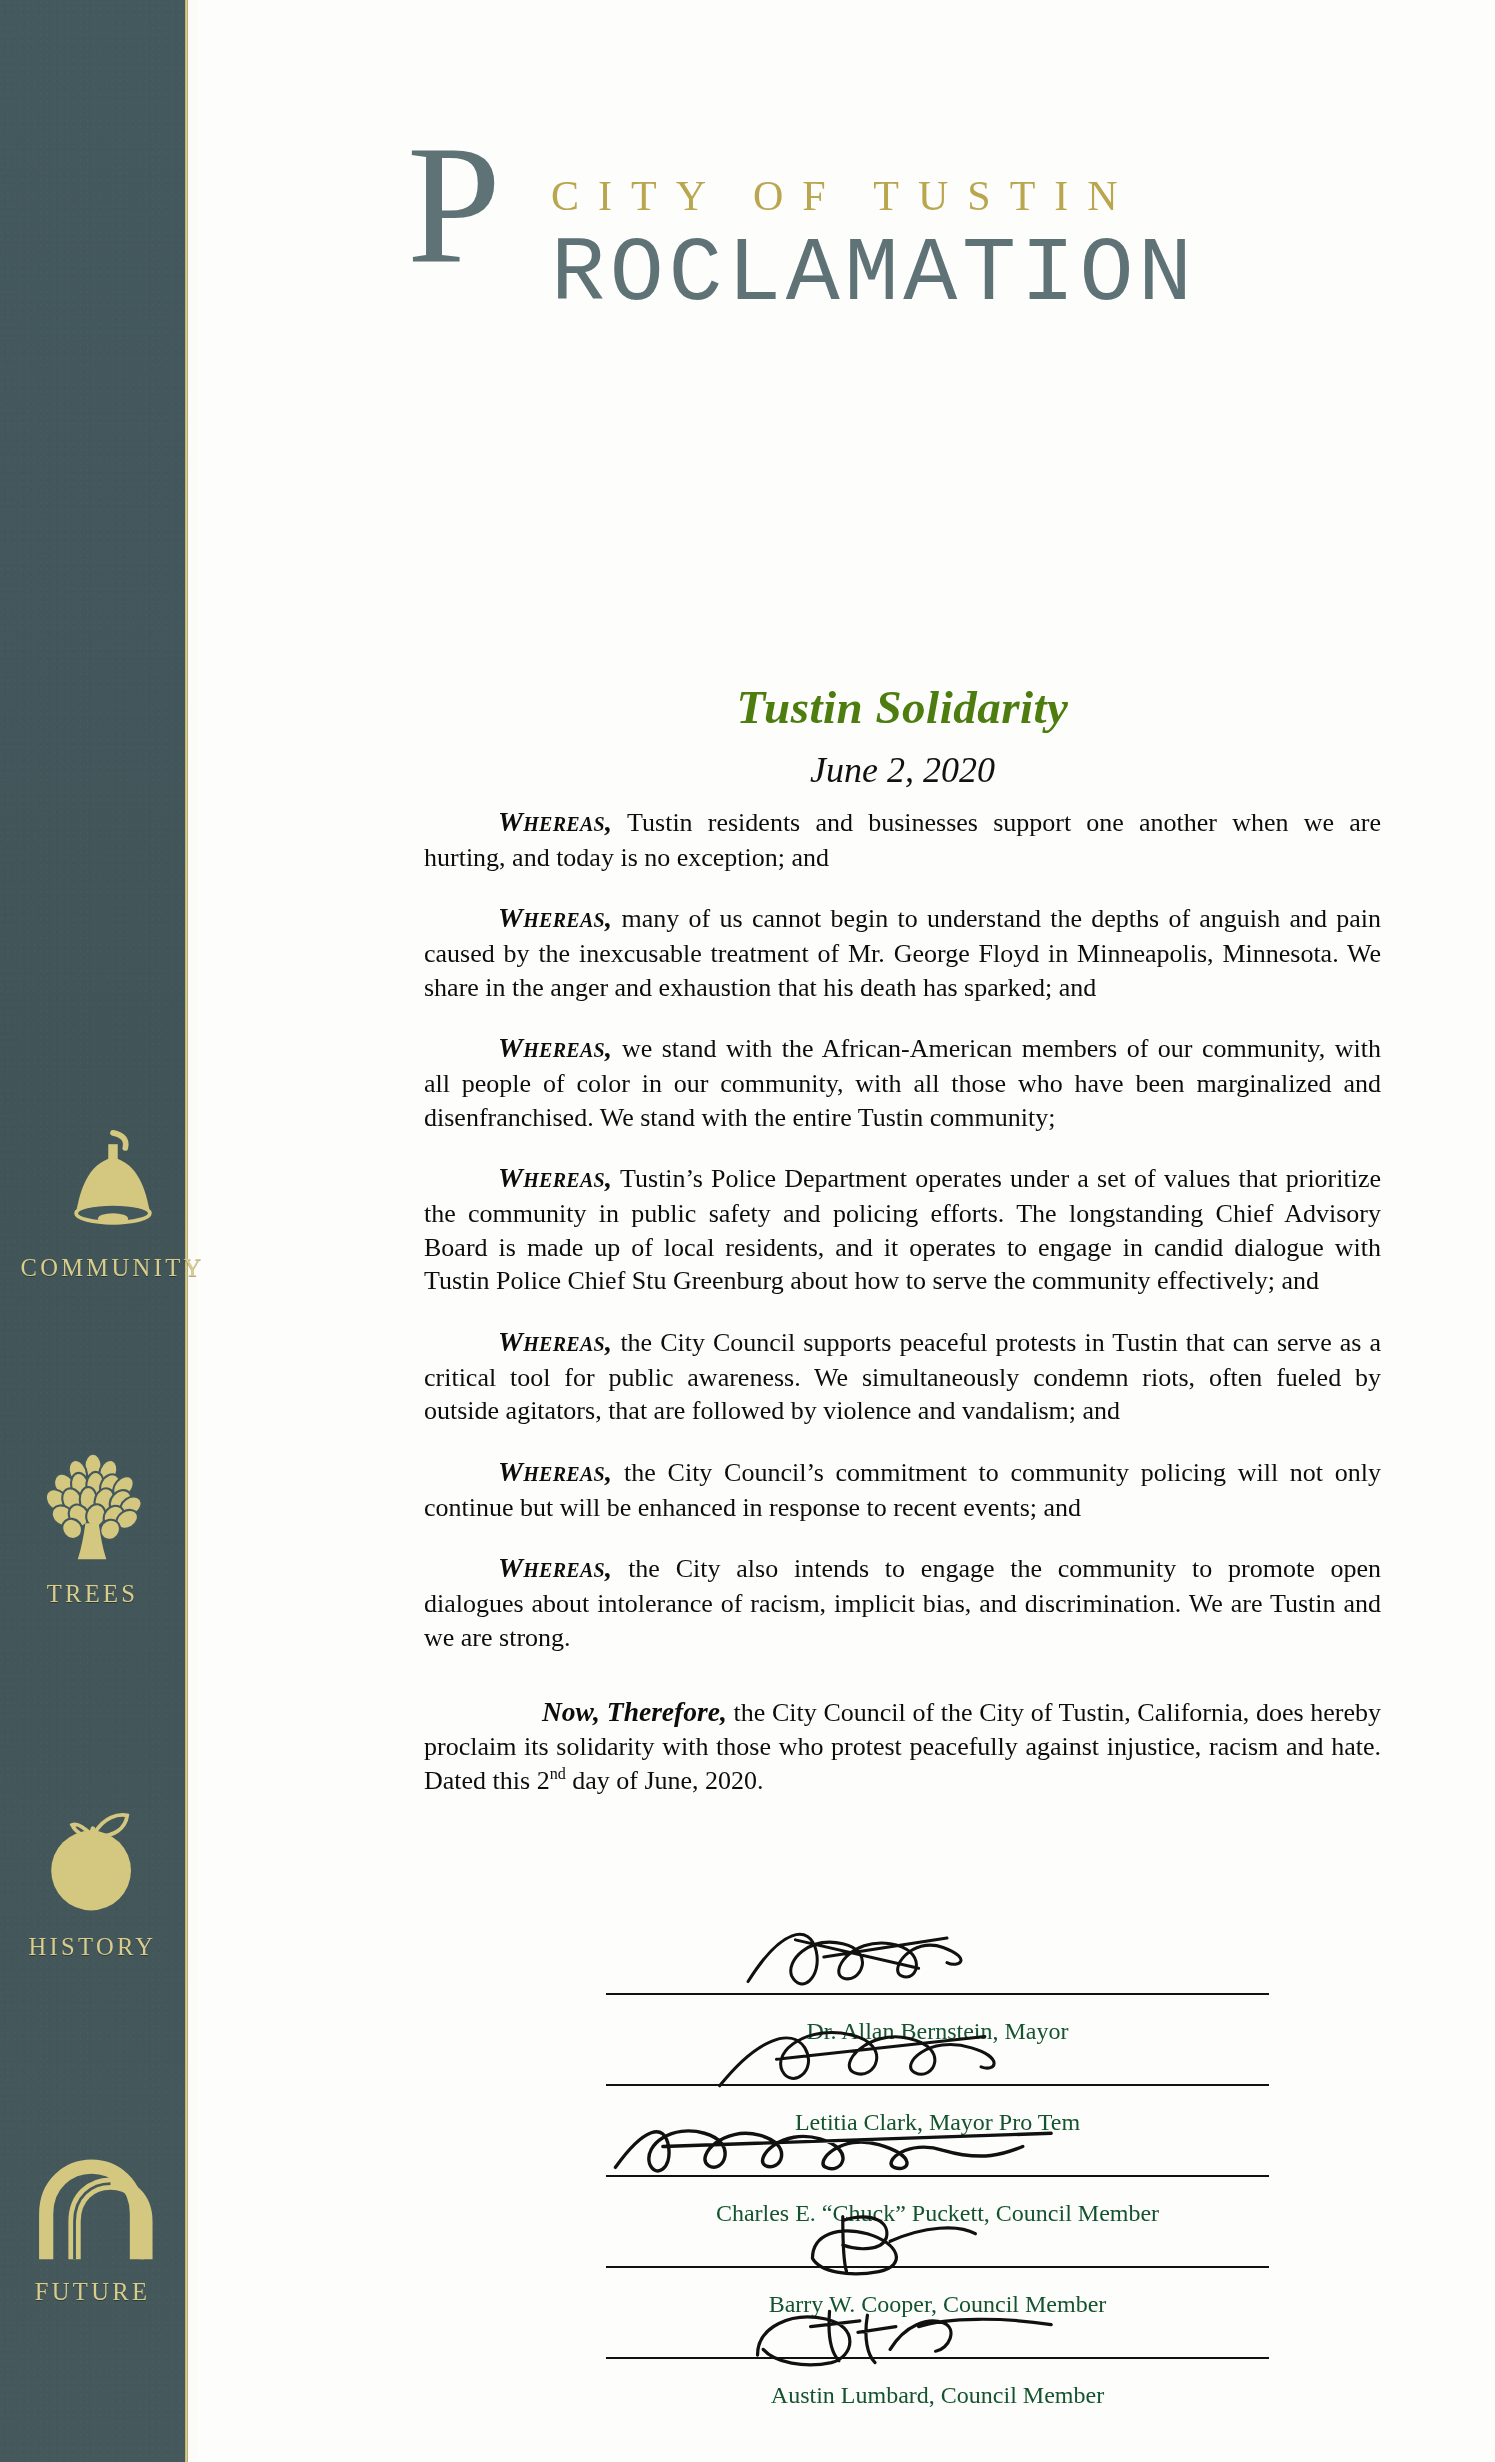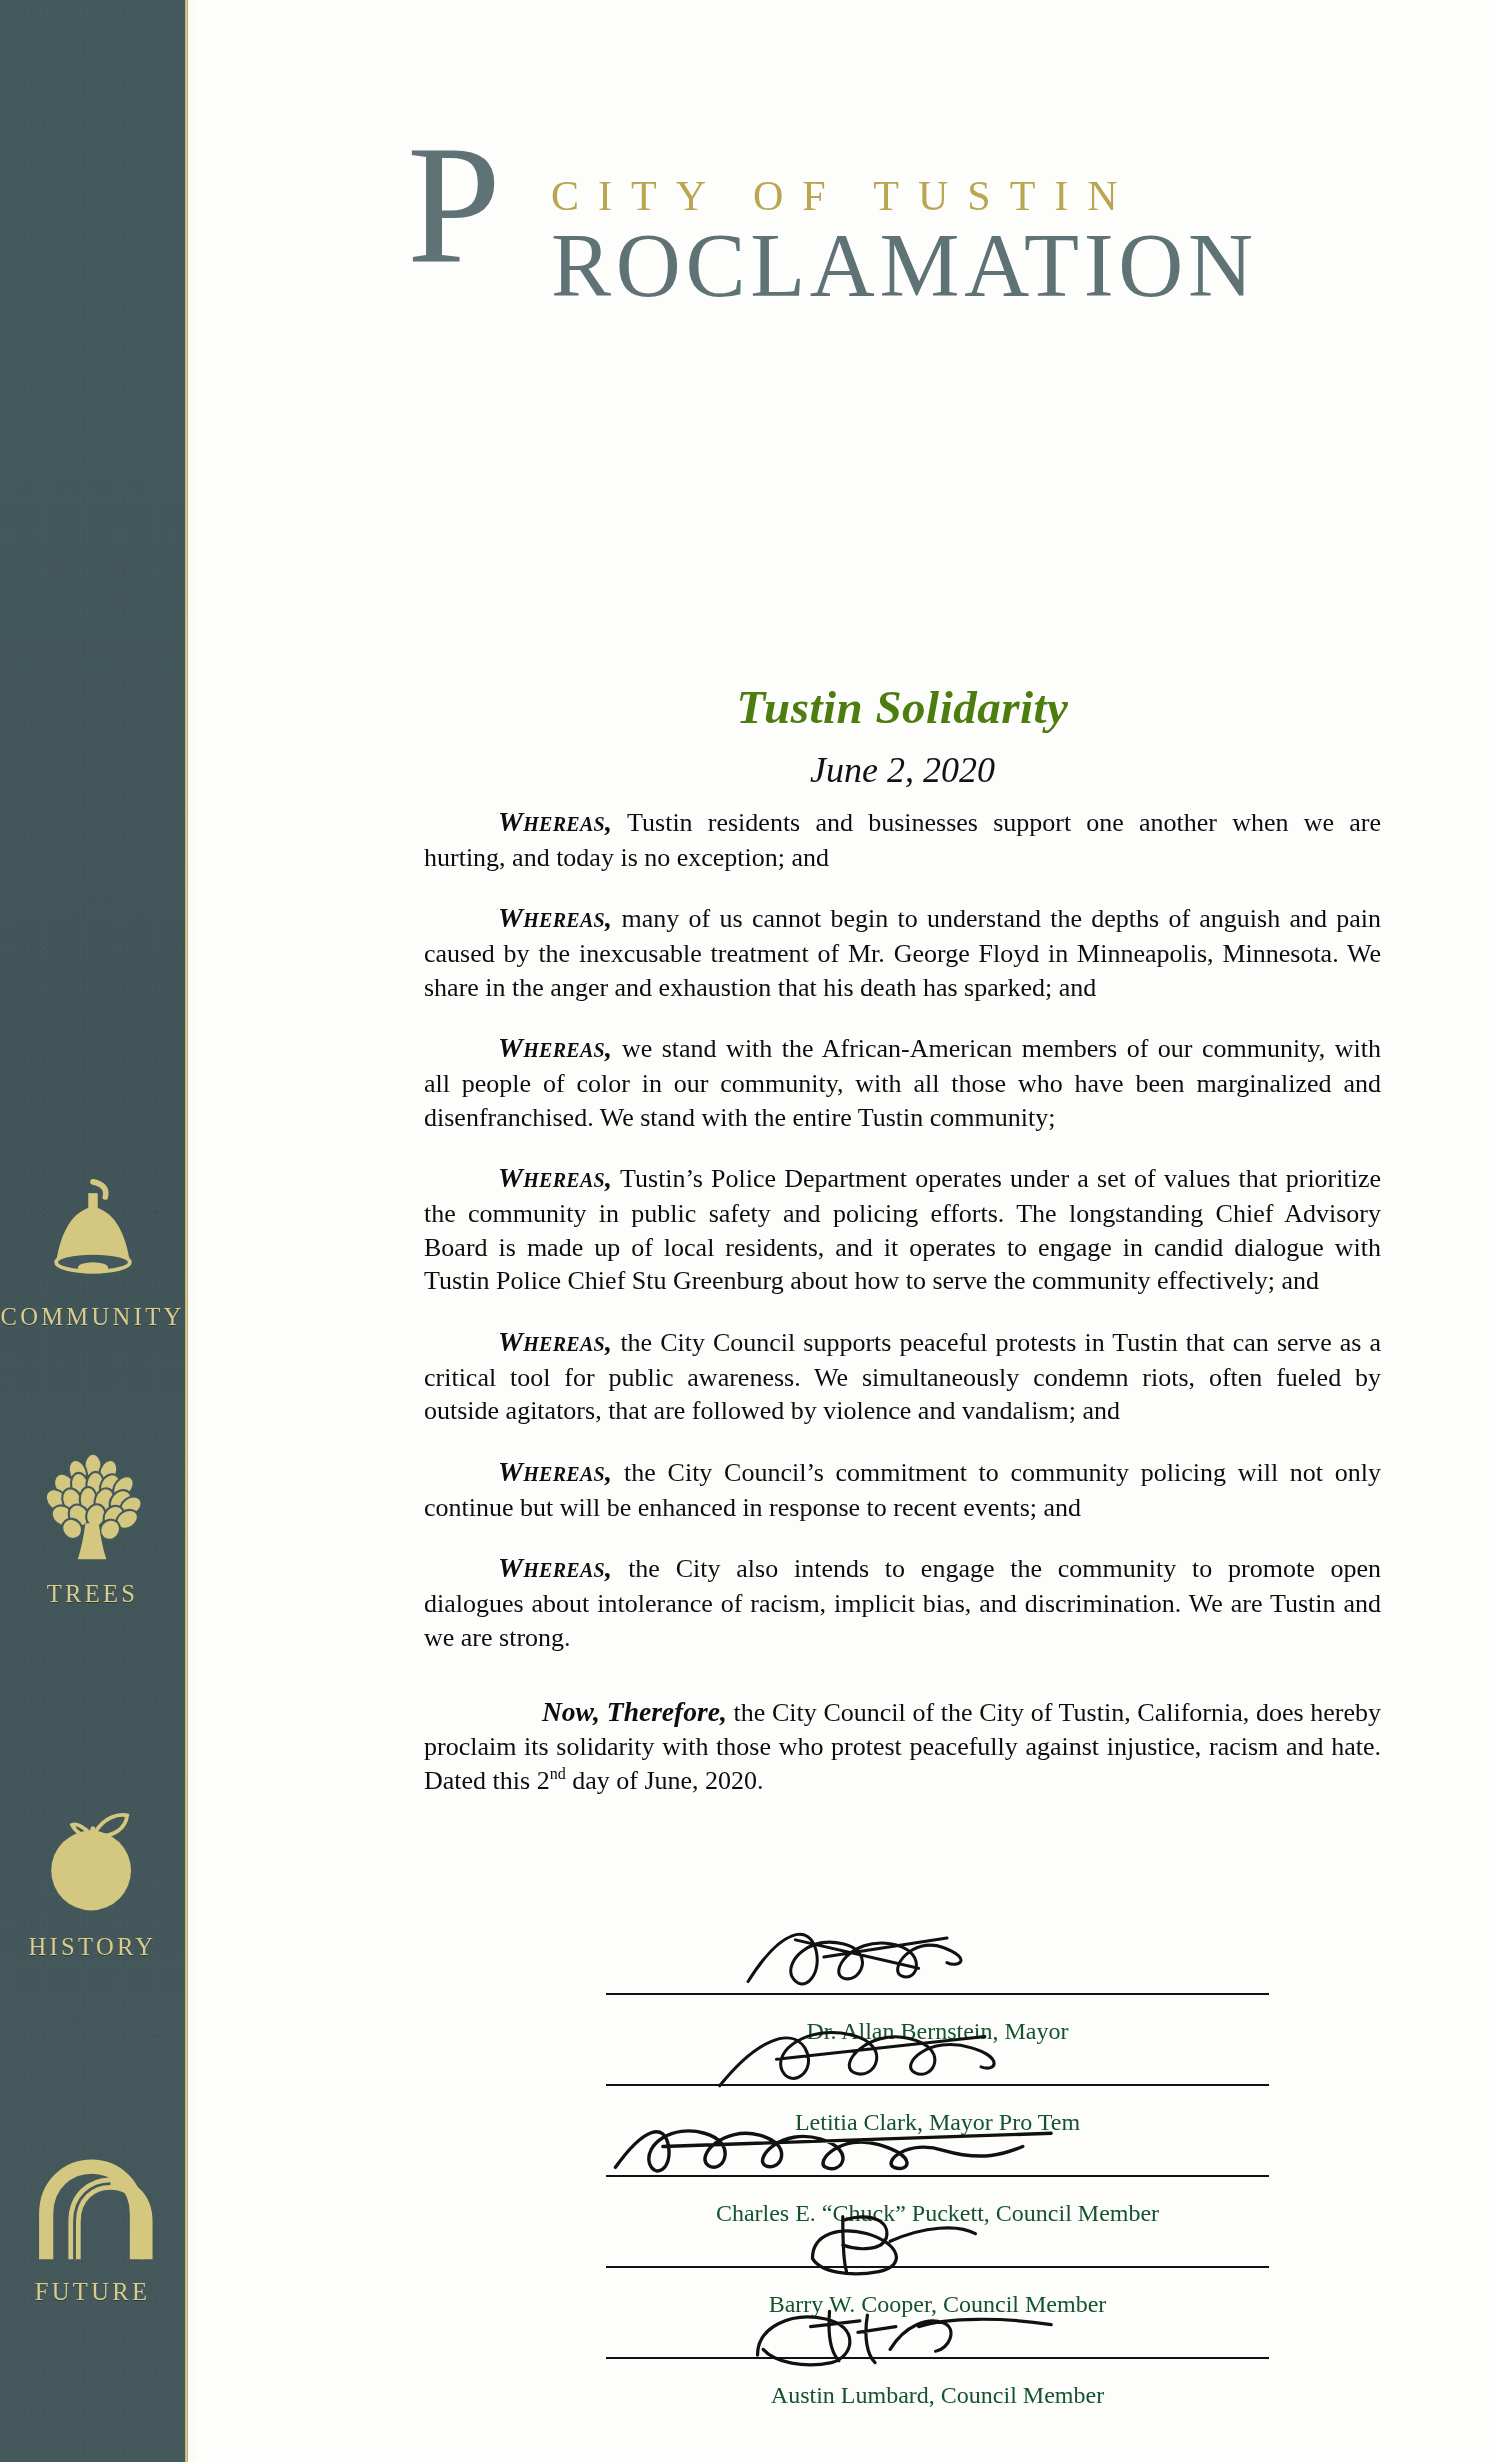--- a/index.html
+++ b/index.html
@@ -19,35 +19,35 @@
   .sidebar-edge{position:absolute;left:185px;top:0;width:2.8px;height:2462px;
                 background:linear-gradient(90deg,#b8ab68,#d8cd93 50%,#a99c5c);}
   .sidebar-white{position:absolute;left:188px;top:0;width:8.5px;height:2462px;background:#fcfbf7;}
 
   .emblem{position:absolute;left:0;width:185px;text-align:center;}
   .emblem svg{display:block;margin:0 auto;}
   .emblem-label{margin-top:15px;color:#d9cd8b;letter-spacing:3.3px;
                 font-size:24.6px;font-family:"Liberation Serif","DejaVu Serif",serif;
                 text-shadow:0 0.9px 0 rgba(0,0,0,.35);}
 
-  .e-community{top:1174px;}
+  .e-community{top:1125px;padding-left:20px;}
   .e-trees{top:1449px;}
   .e-history{top:1804px;}
   .e-future{top:2159px;}
 
   
   .masthead{position:absolute;left:407px;top:142px;width:985px;height:170px;}
   .mast-p{position:absolute;left:0;top:-21px;font-size:169px;line-height:1;
           color:#5f7377;font-family:"Liberation Serif","DejaVu Serif",serif;}
   .mast-city{position:absolute;left:144px;top:30px;font-size:42px;
              letter-spacing:19px;color:#b9a64f;
              font-family:"Liberation Serif","DejaVu Serif",serif;}
-  .mast-proc{position:absolute;left:144px;top:79px;font-size:90px;
+  .mast-proc{position:absolute;left:144px;top:88px;font-size:90px;
              letter-spacing:4.7px;color:#5f7377;line-height:1;
-             font-family:Liberation Serif, serif;}
+             font-family:Liberation Mono, monospace;}
 
   
   .doc{position:absolute;left:424px;top:680px;width:957px;}
   .doc-title{text-align:center;font-style:italic;font-weight:bold;
              font-size:47px;color:#4d7c0f;letter-spacing:0.5px;
              font-family:"Liberation Serif","DejaVu Serif",serif;}
   .doc-date{text-align:center;font-style:italic;font-size:36px;color:#111;
             margin-top:15px;font-family:"Liberation Serif","DejaVu Serif",serif;}
 
   .clause{margin-top:19px;font-size:26px;line-height:1.30;color:#0d0d0d;

